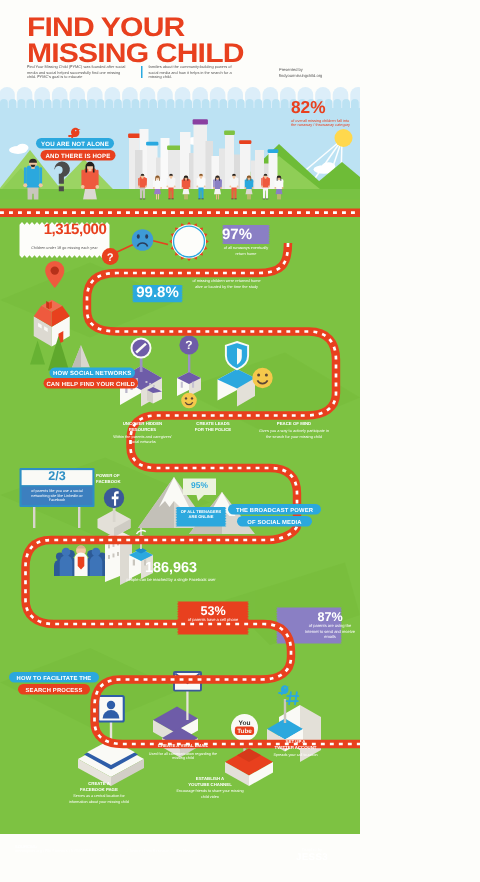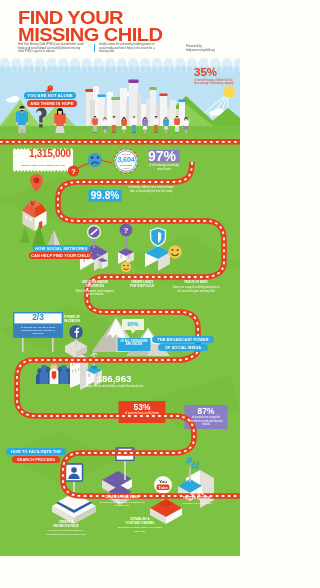--- a/index.html
+++ b/index.html
@@ -747,35 +747,28 @@
   <div id="introdiv"></div>
   <div id="intro-r" class="intro">families about the community-building powers of social media and how it helps in the search for a missing child.</div>
   <div id="pres">
     <div>Presented by</div>
     <div>findyourmissingchild.org</div>
   </div>
 
   <div class="pill blue" style="left:24px;top:91.5px;width:52px;height:7.4px;font-size:4.1px;">YOU ARE NOT ALONE</div>
   <div class="pill red" style="left:27px;top:99.5px;width:50px;height:7.4px;font-size:4.1px;">AND THERE IS HOPE</div>
 
-  <div class="bignum" style="left:194px;top:66px;font-size:11.5px;line-height:12px;text-align:left;">35%</div>
+  <div class="bignum" style="left:194px;top:66px;font-size:11.5px;line-height:12px;text-align:left;">82%</div>
   <div style="position:absolute;left:194px;top:79px;width:42px;font-size:2.6px;line-height:3.4px;color:#E8401E;text-align:left;">of overall missing children fall into the runaway / throwaway category</div>
 
   <div class="bignum" style="left:14px;top:148px;width:72px;font-size:10px;line-height:11px;letter-spacing:-0.3px;">1,315,000</div>
   <div class="capnote" style="left:15px;top:163.5px;width:56px;font-size:2.5px;line-height:3.2px;">Children under 18 go missing each year</div>
 
-  <div style="position:absolute;left:112px;top:147px;width:28px;height:28px;display:flex;
-              flex-direction:column;align-items:center;justify-content:center;color:#E8401E;">
-    <div style="font-size:2.5px;font-weight:bold;line-height:3px;">THAT'S</div>
-    <div style="font-size:7.2px;font-weight:bold;line-height:8px;color:#2BA8DE;letter-spacing:-0.2px;">3,604</div>
-    <div style="font-size:2.4px;font-weight:bold;line-height:3px;">CHILDREN</div>
-    <div style="font-size:2.4px;font-weight:bold;line-height:3px;">A DAY</div>
-  </div>
-
-  <div class="bignum" style="left:148px;top:150.5px;width:16px;font-size:14px;line-height:11px;color:#fff;">97%</div>
+
+  <div class="bignum" style="left:148px;top:150.5px;width:16px;font-size:10px;line-height:11px;color:#fff;">97%</div>
   <div style="position:absolute;left:148px;top:164px;width:32px;font-size:2.6px;line-height:3.6px;
               color:#fff;text-align:center;">of all runaways eventually return home</div>
 
   <div class="bignum" style="left:88px;top:191.2px;width:34px;font-size:10px;line-height:10px;color:#fff;">99.8%</div>
   <div style="position:absolute;left:128px;top:186px;width:46px;font-size:2.6px;line-height:3.5px;
               color:#fff;text-align:center;">of missing children were returned home alive or located by the time the study</div>
 
   <div class="pill blue" style="left:33px;top:244.5px;width:57px;height:7.2px;font-size:4px;">HOW SOCIAL NETWORKS</div>
   <div class="pill red" style="left:29px;top:252px;width:63px;height:7.2px;font-size:4px;">CAN HELP FIND YOUR CHILD</div>
 
@@ -813,21 +806,21 @@
 
   <div class="bignum" style="left:82px;top:373px;width:64px;font-size:9.6px;line-height:11px;color:#fff;">186,963</div>
   <div style="position:absolute;left:84px;top:385px;width:60px;text-align:center;color:#fff;
               font-size:2.7px;line-height:3.5px;">people can be reached by a single Facebook user</div>
 
   <div style="position:absolute;left:119px;top:403px;width:46px;text-align:center;color:#fff;">
     <div style="font-size:8.4px;line-height:9.4px;font-weight:bold;">53%</div>
     <div style="font-size:2.7px;line-height:3.5px;padding:0 6px;">of parents have a cell phone</div>
   </div>
 
-  <div style="position:absolute;left:185px;top:407px;width:42px;text-align:center;color:#fff;">
+  <div style="position:absolute;left:199px;top:407px;width:42px;text-align:center;color:#fff;">
     <div style="font-size:8.4px;line-height:9.4px;font-weight:bold;">87%</div>
     <div style="font-size:2.7px;line-height:3.5px;padding:0 3px;">of parents are using the Internet to send and receive emails</div>
   </div>
 
   <div class="pill blue" style="left:6px;top:448px;width:60px;height:7px;font-size:3.9px;">HOW TO FACILITATE THE</div>
   <div class="pill red" style="left:12px;top:455.5px;width:48px;height:7px;font-size:3.9px;">SEARCH PROCESS</div>
 
   <div style="position:absolute;left:40px;top:521px;width:52px;text-align:center;color:#fff;">
     <div style="font-size:2.9px;line-height:3.5px;font-weight:bold;">CREATE A</div>
     <div style="font-size:2.9px;line-height:3.5px;font-weight:bold;">FACEBOOK PAGE</div>

